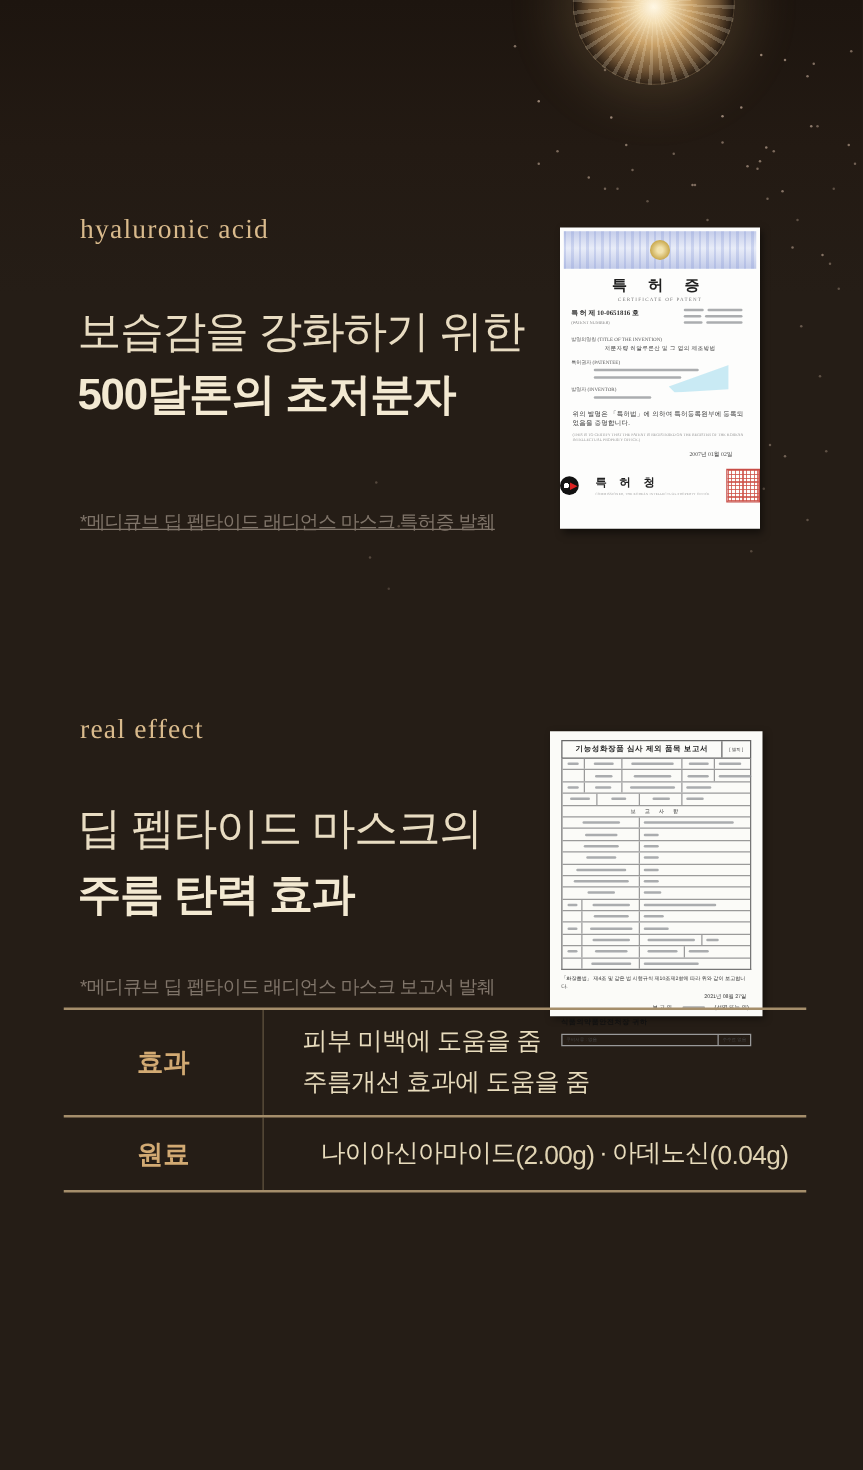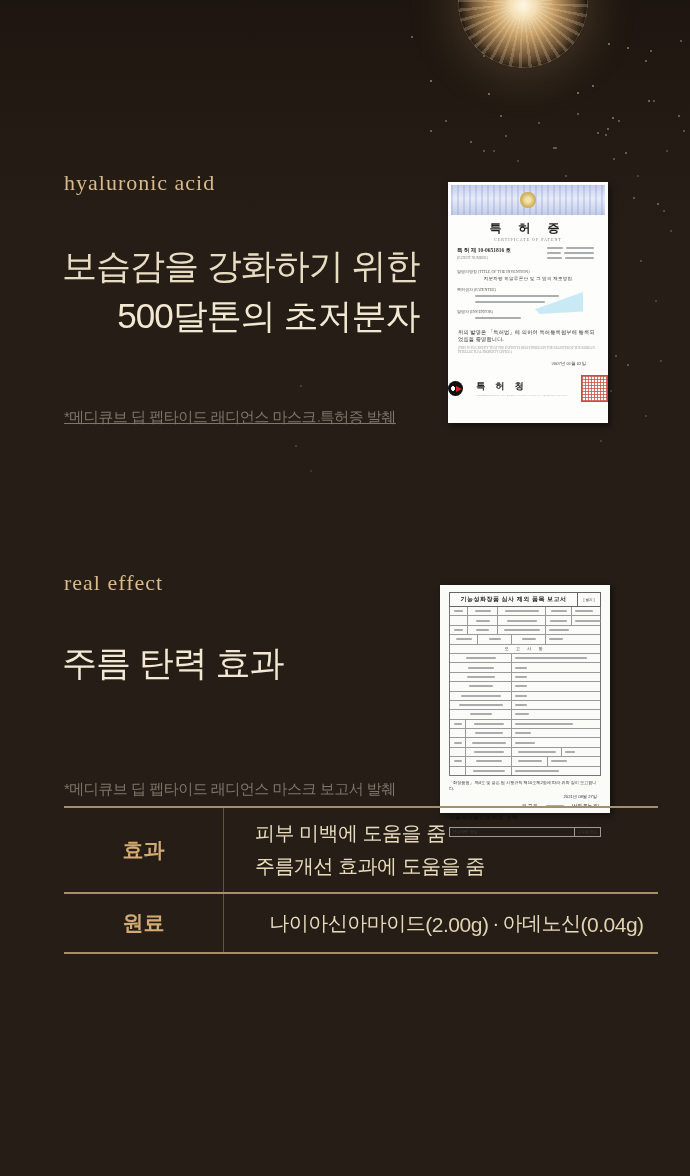--- a/index.html
+++ b/index.html
@@ -15,29 +15,29 @@
     box-shadow:0 0 45px 8px rgba(235,195,130,.18), inset 0 0 0 1px rgba(210,180,130,.25);}
   .sparkle{position:absolute;border-radius:50%;background:#e6cab4;}
 
   
   .sec-label{position:absolute;font-family:"Liberation Serif","DejaVu Serif",serif;
     font-size:22px;letter-spacing:1px;color:#d9ba8c;}
   .sec-label.s1{left:64px;top:170px;}
   .sec-label.s2{left:64px;top:570px;}
   .headline{position:absolute;left:62px;font-size:35px;line-height:50px;letter-spacing:-1px;
     font-weight:300;color:#e8dcc2;}
-  .headline .bold{font-weight:400;color:#f3e9d2;text-align:right;}
+  .headline .bold{font-weight:700;color:#f3e9d2;}
   .headline.h1{top:241px;}
   .headline.h2{top:636px;line-height:53px;}
   .footnote{position:absolute;left:64px;font-size:15px;color:#80756a;letter-spacing:-0.5px;}
   .footnote.f1{top:408px;text-decoration:underline;}
   .footnote.f2{top:780px;}
 
   
-  .info-table{position:absolute;left:64px;top:806px;width:594px;z-index:5;}
+  .info-table{position:absolute;left:51px;top:806px;width:594px;z-index:5;}
   .trow{display:flex;border-top:2px solid #a58e6b;}
   .trow:last-child{border-bottom:2px solid #a58e6b;}
   .trow1{height:84px;}
   .trow2{height:58px;}
   .tlabel{width:159px;flex:none;display:flex;align-items:center;justify-content:center;
     font-size:21px;font-weight:700;color:#d2aa73;border-right:1px solid rgba(150,130,100,.55);}
   .tcontent{flex:1;display:flex;flex-direction:column;justify-content:center;
     padding-left:31px;font-size:20px;line-height:33px;color:#e8dcbd;letter-spacing:-0.5px;}
   .ingredients{flex-direction:row;align-items:center;}
   .ingredients .amt{font-size:21px;color:#e0d3b2;padding-top:3px;}
@@ -230,20 +230,21 @@
       <div>
         <div class="kipo-text">특 허 청</div>
         <div class="kipo-caption">COMMISSIONER, THE KOREAN INTELLECTUAL PROPERTY OFFICE</div>
       </div>
       <div class="seal"></div>
     </div>
   </div>
 
   <div class="sec-label s2">real effect</div>
   <div class="headline h2">
+    <div>딥 펩타이드 마스크의</div>
     <div class="bold">주름 탄력 효과</div>
   </div>
   <div class="footnote f2">*메디큐브 딥 펩타이드 래디언스 마스크 보고서 발췌</div>
 
   <div class="report">
     <div class="rpt-title-row">
       <div class="rpt-title">기능성화장품 심사 제외 품목 보고서</div>
       <div class="rpt-corner">[ 별지 ]</div>
     </div>
     <div class="rpt-grid">

